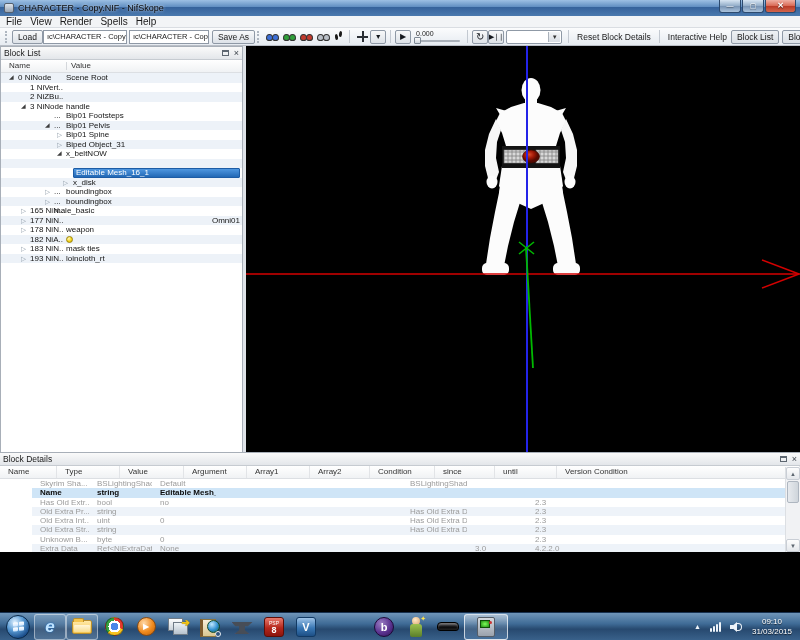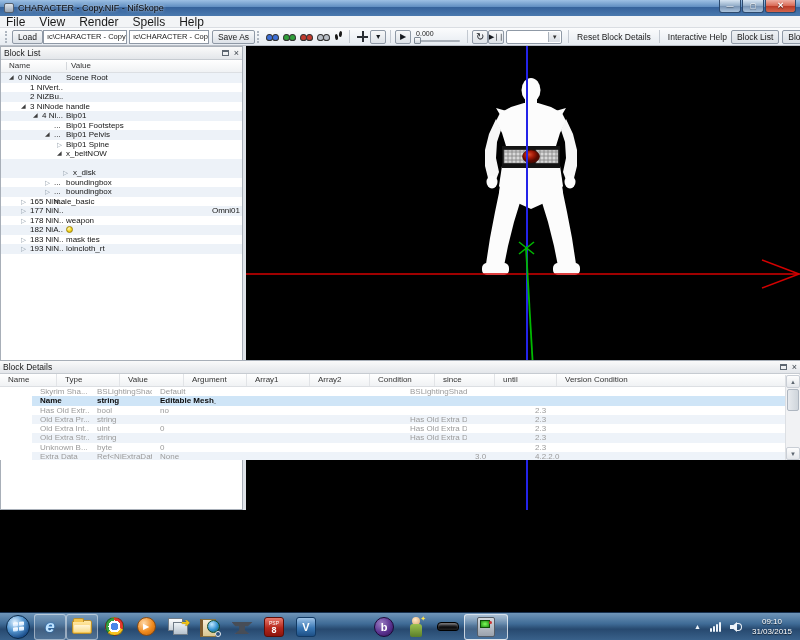--- a/index.html
+++ b/index.html
@@ -1,30 +1,30 @@
 <!DOCTYPE html>
 <html><head>
 <meta charset="utf-8">
 <style>
   * { margin:0; padding:0; box-sizing:border-box; }
   html,body { width:800px; height:640px; overflow:hidden; font-family:"Liberation Sans", sans-serif; }
   .screen { position:relative; width:800px; height:640px; background:#000; }
 
   
-  .window { position:absolute; left:0; top:0; width:800px; height:460px; background:#22c55e; }
+  .window { position:absolute; left:0; top:0; width:800px; height:552px; background:#22c55e; }
 
   .titlebar { position:relative; height:16px; background:linear-gradient(#9dc0e4,#5d8cc0 45%,#36639c 46%,#4a79ae); display:flex; align-items:center; padding-left:4px; }
   .app-icon { width:10px; height:10px; border-radius:2px; background:linear-gradient(#dfe5ec,#9aa6b4); border:1px solid #55606e; margin-right:4px; flex:none; }
   .title-text { font-size:9px; color:#0b0b0b; text-shadow:0 0 3px rgba(255,255,255,.9); white-space:nowrap; }
   .winbtns { position:absolute; right:4px; top:0; display:flex; }
   .winbtn { width:22px; height:13px; border:1px solid #2c4a6e; border-top:none; border-radius:0 0 3px 3px; background:linear-gradient(#d7e5f2,#94aec9 48%,#7894b4 52%,#a9c2dc); color:#fff; font-size:7px; line-height:11px; text-align:center; text-shadow:0 1px 1px rgba(0,0,0,.6); margin-left:1px; }
   .winbtn.close { width:31px; background:linear-gradient(#efb0a4,#d96a55 48%,#b93b27 52%,#d2654c); font-size:8px; font-weight:bold; }
 
   .menubar { height:12px; background:#f2f4f6; border-bottom:1px solid #d9dde2; display:flex; align-items:center; padding-left:6px; }
-  .menu-item { font-size:12px; color:#1a1a1a; margin-right:14px; line-height:12px; }
+  .menu-item { font-size:10px; color:#1a1a1a; margin-right:8px; line-height:12px; }
 
   
   .toolbar { height:18px; background:linear-gradient(#fbfcfd,#e6ebf1); border-bottom:1px solid #b9bec6; display:flex; align-items:center; padding:0 3px; white-space:nowrap; }
   .tb-handle { width:3px; height:12px; border-left:2px dotted #aeb6c0; margin:0 4px 0 2px; flex:none; }
   .tb-btn { font-size:8.5px; color:#1a1a1a; background:linear-gradient(#f8f9fa,#dde2e8); border:1px solid #8f99a6; border-radius:2px; padding:1px 5px; height:14px; line-height:11px; flex:none; }
   .tb-flat { font-size:8.5px; color:#1a1a1a; padding:1px 4px; flex:none; }
   .tb-field { font-size:7.5px; color:#222; background:#fff; border:1px solid #8f99a6; height:14px; line-height:12px; padding:0 3px; overflow:hidden; flex:none; }
   .tb-sep { width:1px; height:13px; background:#c3c9d1; margin:0 4px; flex:none; }
   .icon-btn { width:16px; height:14px; border-radius:2px; display:flex; align-items:center; justify-content:center; flex:none; }
   .icon-btn.framed { border:1px solid #8f99a6; background:linear-gradient(#f8f9fa,#dde2e8); }
@@ -238,43 +238,45 @@
               <span class="tree-name" style="left: 29px;">1 NiVert...</span>
             </div>
             <div class="tree-row striped">
               <span class="tree-name" style="left: 29px;">2 NiZBu...</span>
             </div>
             <div class="tree-row">
               <span class="tree-arrow exp" style="left: 20px;">◢</span>
               <span class="tree-name" style="left: 29px;">3 NiNode</span>
               <span class="tree-value" style="left: 65px;">handle</span>
             </div>
-            <div class="tree-row striped">
-              <span class="tree-arrow exp" style="left: 32px;">◢</span>
-              <span class="tree-name" style="left: 41px;">4 Ni...</span>
-              <span class="tree-value" style="left: 65px;">Bip01</span>
-            </div>
             <div class="tree-row">
               <span class="tree-name" style="left: 53px;">...</span>
               <span class="tree-value" style="left: 65px;">Bip01 Footsteps</span>
             </div>
             <div class="tree-row striped">
               <span class="tree-arrow exp" style="left: 44px;">◢</span>
               <span class="tree-name" style="left: 53px;">...</span>
               <span class="tree-value" style="left: 65px;">Bip01 Pelvis</span>
             </div>
             <div class="tree-row">
               <span class="tree-arrow col" style="left: 56px;">▷</span>
               <span class="tree-value" style="left: 65px;">Bip01 Spine</span>
             </div>
+            <div class="tree-row striped">
+              <span class="tree-arrow col" style="left: 56px;">▷</span>
+              <span class="tree-value" style="left: 65px;">Biped Object_31</span>
+            </div>
             <div class="tree-row">
               <span class="tree-arrow exp" style="left: 56px;">◢</span>
               <span class="tree-value" style="left: 65px;">x_beltNOW</span>
             </div>
             <div class="tree-row striped"></div>
+            <div class="tree-row">
+              <span class="tree-value selected" style="left: 72px;">Editable Mesh_16_1</span>
+            </div>
             <div class="tree-row striped">
               <span class="tree-arrow col" style="left: 62px;">▷</span>
               <span class="tree-value" style="left: 72px;">x_disk</span>
             </div>
             <div class="tree-row">
               <span class="tree-arrow col" style="left: 44px;">▷</span>
               <span class="tree-name" style="left: 53px;">...</span>
               <span class="tree-value" style="left: 65px;">boundingbox</span>
             </div>
             <div class="tree-row striped">

